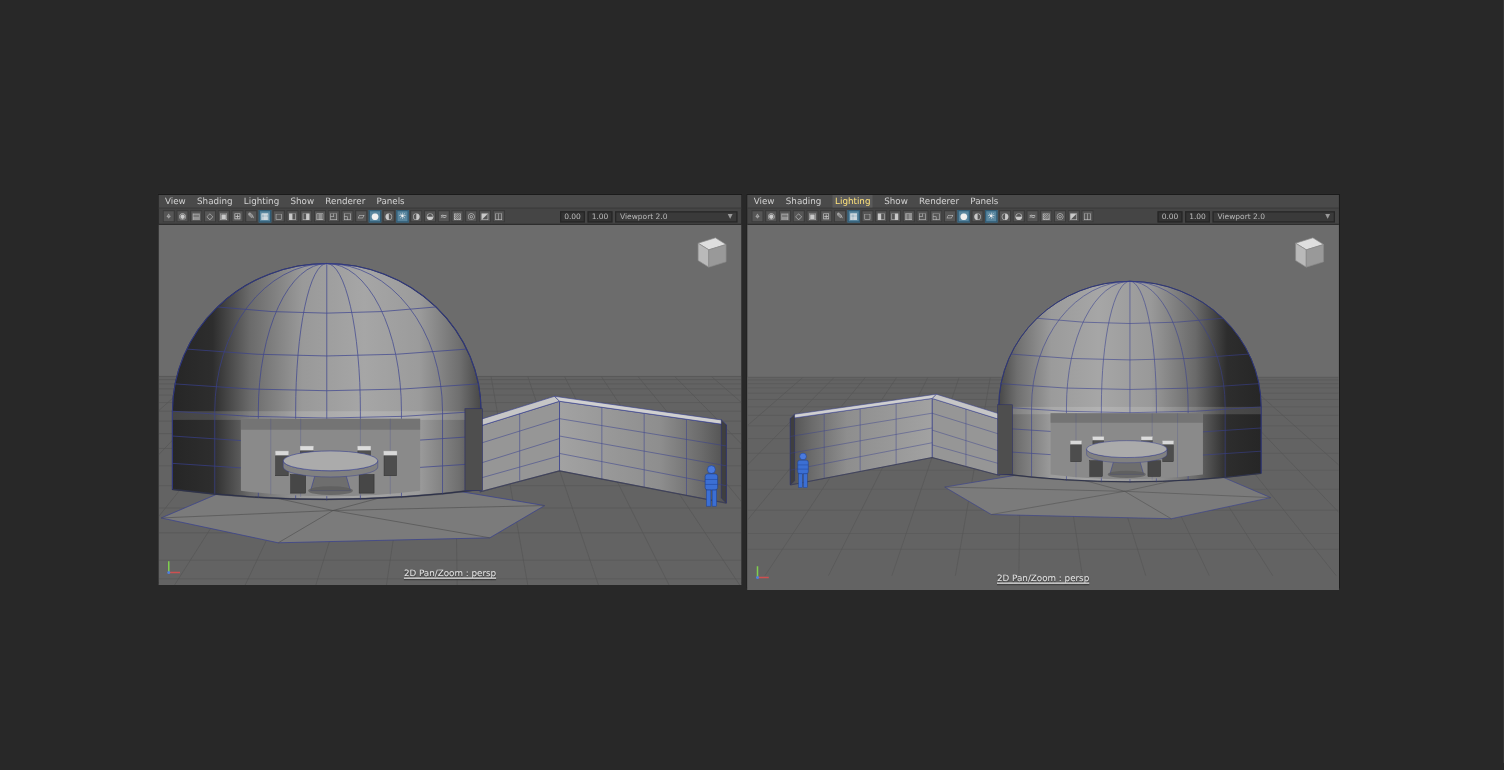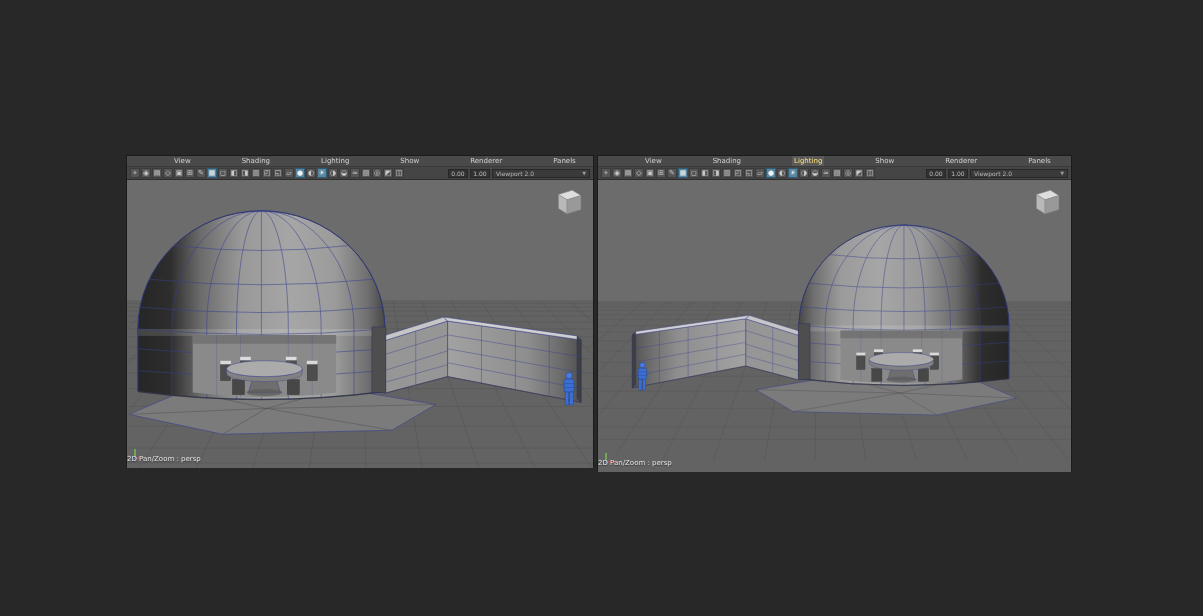--- a/index.html
+++ b/index.html
@@ -12,21 +12,21 @@
     position:absolute;box-sizing:border-box;
     background:#464646;border:1px solid #1b1b1b;
   }
   #panel-left{left:126px;top:155px;width:468px;height:312px;}
   #panel-right{left:597px;top:155px;width:475px;height:316px;}
   .menu-bar{
     height:10px;display:flex;align-items:center;gap:9px;
     padding:0 5px;background:#4a4a4a;border-bottom:1px solid #3a3a3a;
     font-size:7px;line-height:10px;color:#d2d2d2;white-space:nowrap;
   }
-  .menu-item{cursor:default;margin-left:42px;}
+  .menu-item{cursor:default;}
   .menu-item.highlight{color:#ffe27a;background:#5a5a5a;padding:0 2px;}
   .toolbar{
     height:12px;display:flex;align-items:center;gap:1px;
     padding:0 3px;background:#454545;border-bottom:1px solid #2d2d2d;
   }
   .tb-icons{display:flex;align-items:center;gap:1px;}
   .tb-icon{
     width:10px;height:10px;box-sizing:border-box;flex:0 0 auto;
     background:#565656;border:1px solid #3b3b3b;color:#c9c9c9;
     font-size:7px;line-height:8px;text-align:center;overflow:hidden;cursor:default;
@@ -42,23 +42,24 @@
     border:1px solid #272727;color:#b8b8b8;font-size:6px;line-height:7px;
     padding:0 3px;display:flex;align-items:center;justify-content:space-between;gap:3px;cursor:default;
   }
   .tb-select .arrow{font-size:5px;color:#9a9a9a;}
   .view-area{position:relative;overflow:hidden;background:#6c6c6c;}
   #panel-left .view-area{width:466px;height:288px;}
   #panel-right .view-area{width:473px;height:292px;}
   .scene-svg{position:absolute;left:0;top:0;width:100%;height:100%;display:block;}
   .view-cube{position:absolute;top:8px;right:10px;width:32px;height:28px;}
   .camera-label{
-    position:absolute;left:0;bottom:5px;width:100%;text-align:left;
+    position:absolute;left:0;bottom:5px;width:100%;text-align:center;
     font-size:7px;color:#e6e6e6;text-shadow:0 1px 1px rgba(40,40,40,.8);
     pointer-events:none;
+    text-decoration:underline;
   }
   .axis-indicator{position:absolute;left:5px;bottom:7px;width:16px;height:16px;}
 </style>
 </head>
 <body>
 
 <svg style="position:absolute;width:0;height:0" aria-hidden="true">
 <defs>
   <linearGradient id="domeGrad" x1="0" y1="0" x2="1" y2="0">
     <stop offset="0" stop-color="#262626"></stop>

